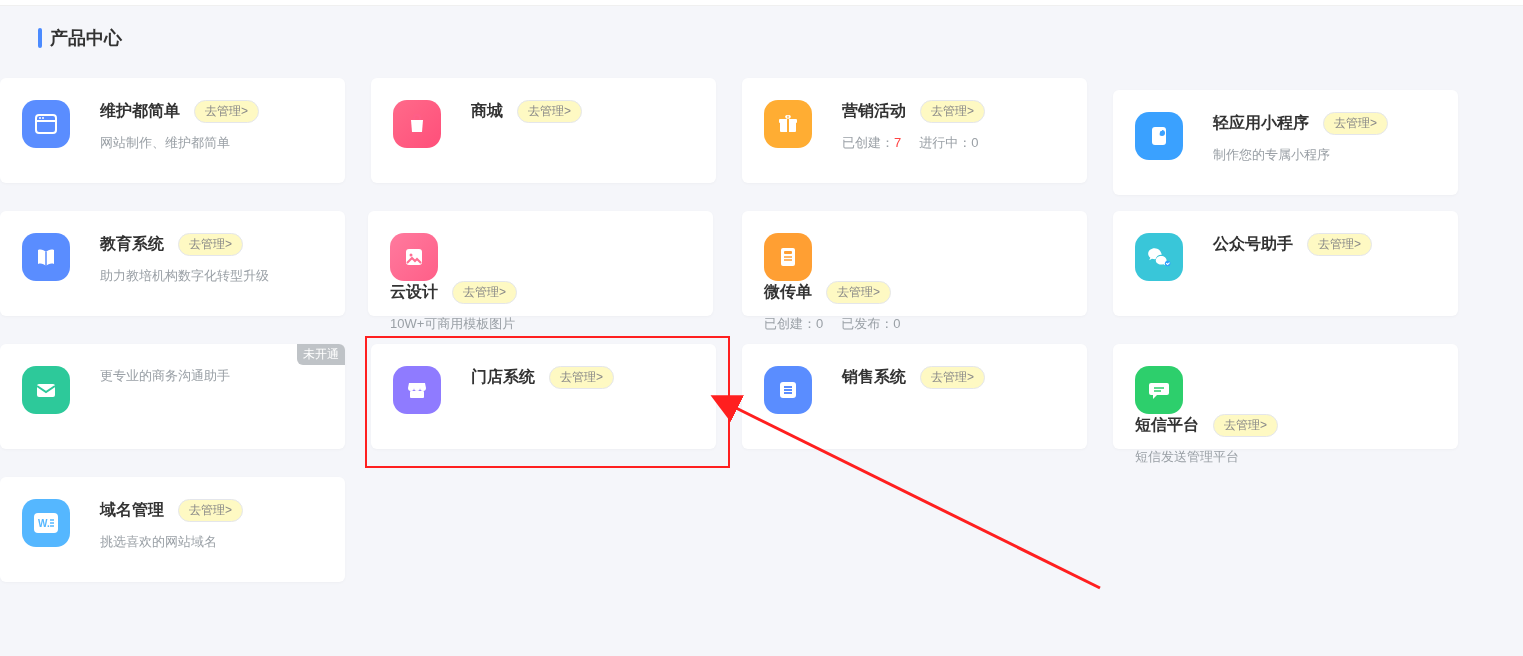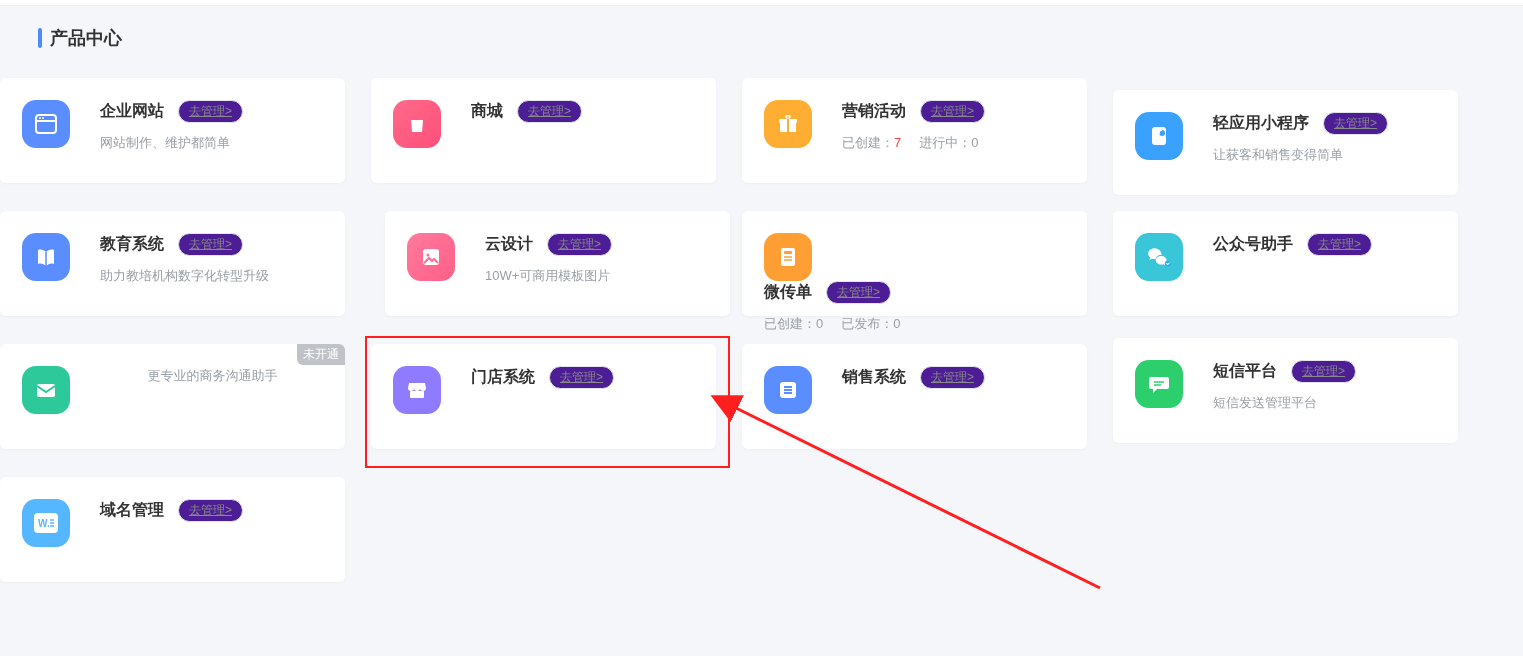--- a/index.html
+++ b/index.html
@@ -76,26 +76,25 @@
     font-size: 16px;
     font-weight: 600;
     color: #333;
     margin-right: 14px;
     white-space: nowrap;
   }
   .card .btn {
     font-size: 12px;
     color: #888;
     border: 1px solid #e4e6eb;
-    background: #4c1d95;
+    background: #fef9c3;
     border-radius: 12px;
     padding: 2px 10px 2px 10px;
     cursor: pointer;
     white-space: nowrap;
-    text-decoration: underline;
   }
   .card .desc {
     font-size: 13px;
     color: #9aa0a6;
     line-height: 1.5;
     white-space: nowrap;
   }
   .card .desc .num-red { color: #f44; font-weight: 500; }
   .badge-unopen {
     position: absolute;
@@ -146,21 +145,21 @@
       <div class="icon bg-blue">
         <svg width="24" height="24" viewBox="0 0 24 24">
             <rect x="2" y="3" width="20" height="18" rx="3" fill="none" stroke="#fff" stroke-width="2"></rect>
             <line x1="2" y1="9" x2="22" y2="9" stroke="#fff" stroke-width="2"></line>
             <circle cx="6" cy="6" r="1" fill="#fff"></circle>
             <circle cx="9" cy="6" r="1" fill="#fff"></circle>
           </svg>
       </div>
       <div class="body">
         <div class="head">
-          <span class="title">企业网站</span>
+          <span class="title">维护都简单</span>
           <span class="btn">去管理&gt;</span>
         </div>
         <div class="desc">网站制作、维护都简单</div>
       </div>
     </div>
 
     <div class="card" style="left:371px; top:0px; width:345px; height:105px;">
       <div class="icon bg-pink">
         <svg width="24" height="24" viewBox="0 0 24 24">
             <path d="M6 8h12l-1 12H7L6 8z" fill="#fff"></path>
@@ -203,41 +202,41 @@
             <rect x="5" y="3" width="14" height="18" rx="3" fill="#fff"></rect>
             <circle cx="15" cy="9" r="3" fill="#3aa1ff"></circle>
             <path d="M15 6a3 3 0 0 0-3 3 3 3 0 0 1-3 3" fill="none" stroke="#fff" stroke-width="1.5"></path>
           </svg>
       </div>
       <div class="body">
         <div class="head">
           <span class="title">轻应用小程序</span>
           <span class="btn">去管理&gt;</span>
         </div>
-        <div class="desc">让获客和销售变得简单</div>
+        <div class="desc">制作您的专属小程序</div>
       </div>
     </div>
 
     <div class="card" style="left:0px; top:133px; width:345px; height:105px;">
       <div class="icon bg-blue2">
         <svg width="24" height="24" viewBox="0 0 24 24">
             <path d="M4 5c3-1 6 0 8 2 2-2 5-3 8-2v14c-3-1-6 0-8 2-2-2-5-3-8-2V5z" fill="#fff"></path>
             <line x1="12" y1="7" x2="12" y2="21" stroke="#5a8dff" stroke-width="1.5"></line>
           </svg>
       </div>
       <div class="body">
         <div class="head">
           <span class="title">教育系统</span>
           <span class="btn">去管理&gt;</span>
         </div>
         <div class="desc">助力教培机构数字化转型升级</div>
       </div>
     </div>
 
-    <div class="card" style="left:385px; top:133px; width:345px; height:105px;">
+    <div class="card" style="left:368px; top:133px; width:345px; height:105px;flex-direction:column;">
       <div class="icon bg-pink2">
         <svg width="24" height="24" viewBox="0 0 24 24">
             <rect x="4" y="4" width="16" height="16" rx="3" fill="#fff"></rect>
             <circle cx="9" cy="10" r="1.5" fill="#ff6f93"></circle>
             <path d="M5 18l5-5 3 3 2-2 4 4" fill="none" stroke="#ff6f93" stroke-width="2"></path>
           </svg>
       </div>
       <div class="body">
         <div class="head">
           <span class="title">云设计</span>
@@ -279,21 +278,21 @@
           </svg>
       </div>
       <div class="body">
         <div class="head">
           <span class="title">公众号助手</span>
           <span class="btn">去管理&gt;</span>
         </div>
       </div>
     </div>
 
-    <div class="card" style="left:0px; top:266px; width:345px; height:105px;text-align:center;">
+    <div class="card" style="left:0px; top:266px; width:345px; height:105px;">
       <span class="badge-unopen">未开通</span>
       <div class="icon bg-green">
         <svg width="24" height="24" viewBox="0 0 24 24">
             <rect x="3" y="6" width="18" height="13" rx="2" fill="#fff"></rect>
             <path d="M3 8l9 6 9-6" fill="none" stroke="#2dc99a" stroke-width="2"></path>
           </svg>
       </div>
       <div class="body">
         <div class="desc">更专业的商务沟通助手</div>
       </div>
@@ -324,21 +323,21 @@
           </svg>
       </div>
       <div class="body">
         <div class="head">
           <span class="title">销售系统</span>
           <span class="btn">去管理&gt;</span>
         </div>
       </div>
     </div>
 
-    <div class="card" style="left:1113px; top:260px; width:345px; height:105px;">
+    <div class="card" style="left:1113px; top:266px; width:345px; height:105px;flex-direction:column;">
       <div class="icon bg-green2">
         <svg width="24" height="24" viewBox="0 0 24 24">
             <path d="M4 5h16a2 2 0 0 1 2 2v8a2 2 0 0 1-2 2H10l-4 4v-4H4a2 2 0 0 1-2-2V7a2 2 0 0 1 2-2z" fill="#fff"></path>
             <line x1="7" y1="10" x2="17" y2="10" stroke="#2dcf6c" stroke-width="1.5"></line>
             <line x1="7" y1="13" x2="14" y2="13" stroke="#2dcf6c" stroke-width="1.5"></line>
           </svg>
       </div>
       <div class="body">
         <div class="head">
           <span class="title">短信平台</span>
@@ -356,20 +355,21 @@
             <line x1="17" y1="8" x2="21" y2="8" stroke="#55b7ff" stroke-width="1.5"></line>
             <line x1="17" y1="11" x2="21" y2="11" stroke="#55b7ff" stroke-width="1.5"></line>
             <line x1="17" y1="14" x2="21" y2="14" stroke="#55b7ff" stroke-width="1.5"></line>
           </svg>
       </div>
       <div class="body">
         <div class="head">
           <span class="title">域名管理</span>
           <span class="btn">去管理&gt;</span>
         </div>
+        <div class="desc">挑选喜欢的网站域名</div>
       </div>
     </div>
 
     <div class="highlight" style="left:365px; top:258px; width:365px; height:132px;"></div>
 
     <svg class="arrow-svg" style="left:700px; top:310px;" width="420" height="220">
       <defs>
         <marker id="ah" markerWidth="12" markerHeight="12" refX="2" refY="5" orient="auto">
           <path d="M0 0 L10 5 L0 10 z" fill="#ff1f1f"></path>
         </marker>

